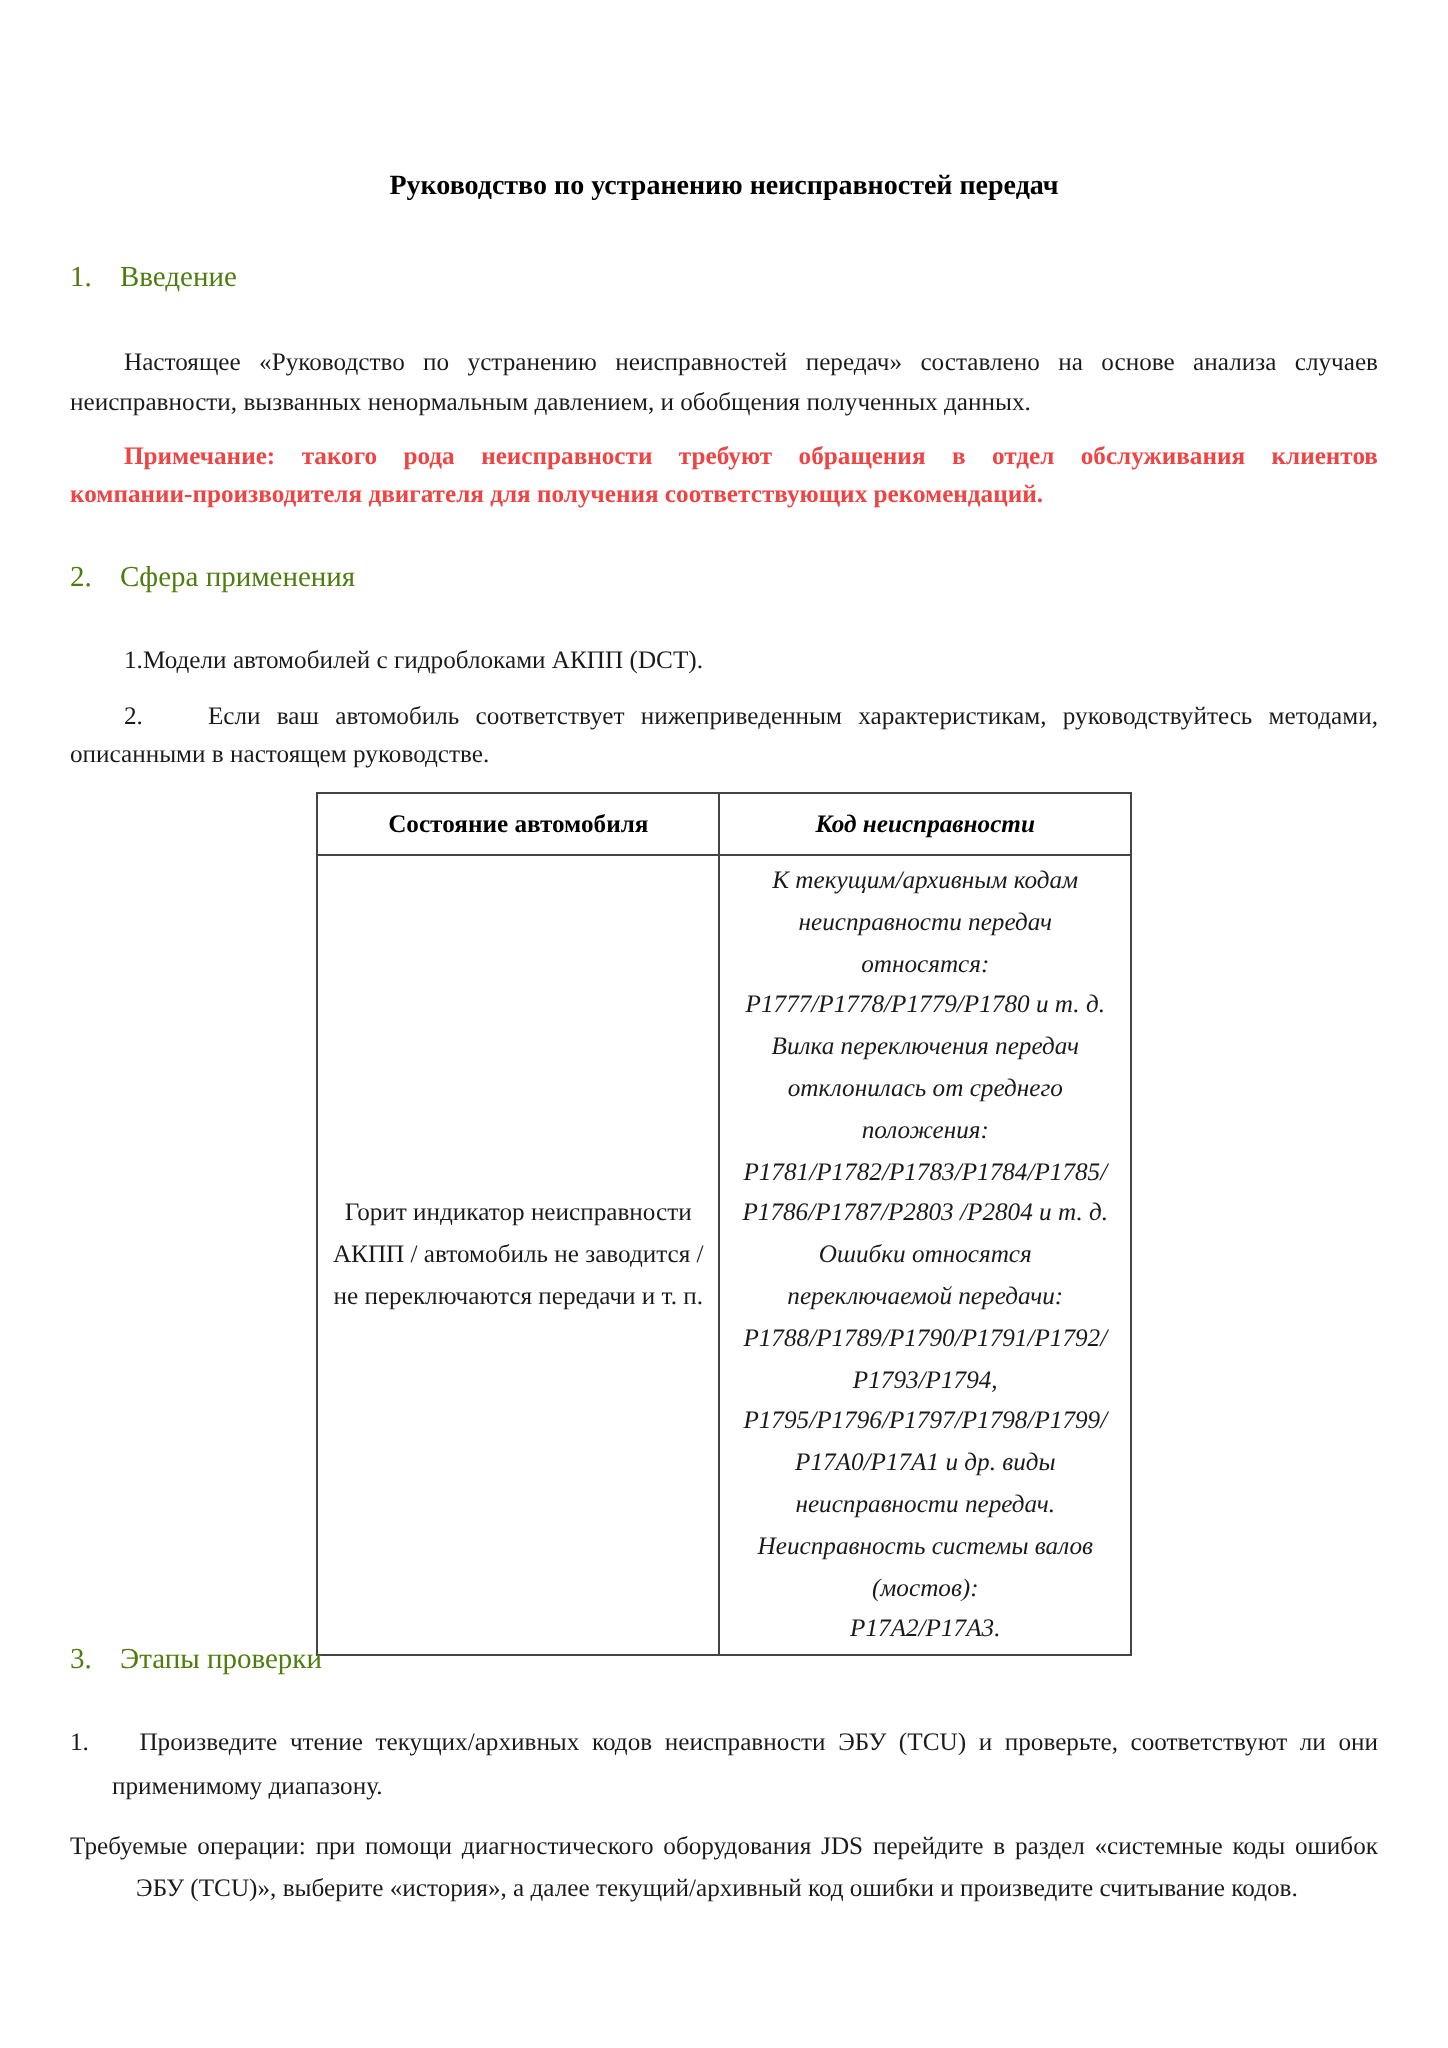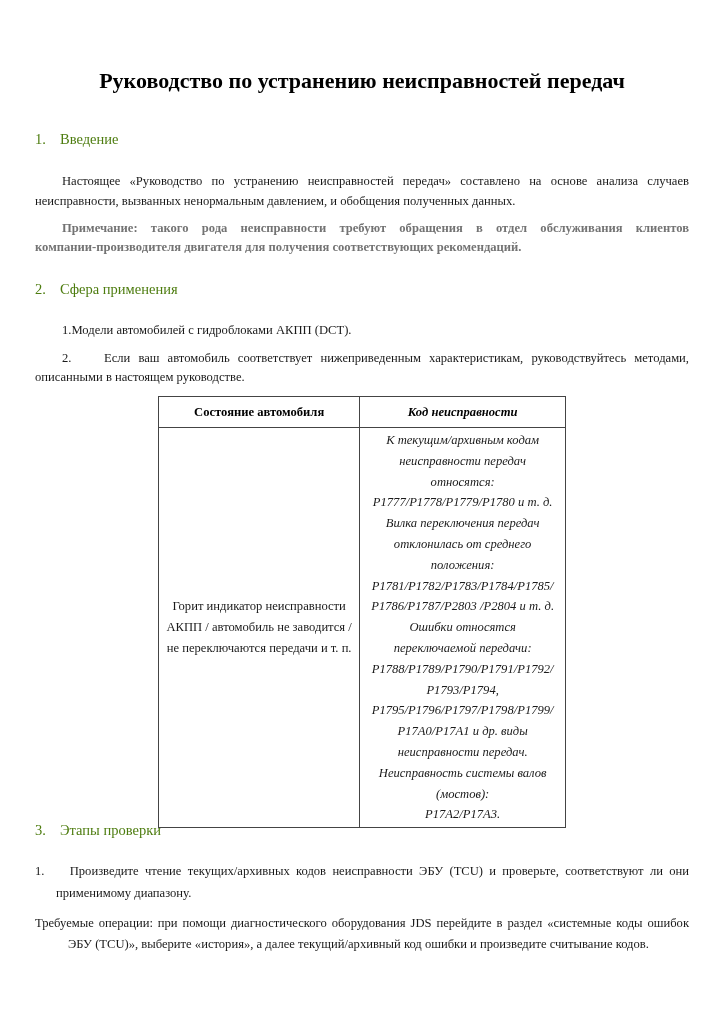--- a/index.html
+++ b/index.html
@@ -3,32 +3,32 @@
 <meta charset="utf-8">
 <style>
   html, body { margin: 0; padding: 0; background: #ffffff; }
   body {
     width: 724px; height: 1024px; position: relative; overflow: hidden;
     font-family: "Liberation Serif", "DejaVu Serif", serif;
     color: #1a1a1a;
   }
   .abs { position: absolute; }
   .title {
-    left: 0; width: 724px; top: 68px; text-align: center;
-    font-size: 22px; font-weight: bold; color: #000;
+    left: 0; width: 724px; top: 86px; text-align: center;
+    font-size: 14px; font-weight: bold; color: #000;
   }
   .h {
     font-size: 14.5px; font-weight: normal; color: #4d7c0f;
   }
   .h .num { display: inline-block; width: 22px; }
   .justify-line {
     font-size: 12.6px; text-align: justify; text-align-last: justify; white-space: nowrap;
     display: block;
   }
-  .red { color: #737373; font-weight: bold; }
+  .red { color: #ef4444; font-weight: bold; }
   .line { position: absolute; font-size: 12.6px; white-space: nowrap; }
   .jl { position: absolute; font-size: 12.6px; display: flex; justify-content: space-between; align-items: flex-end; }
 
   table.tbl {
     position: absolute; left: 158px; top: 396px; width: 408px;
     border-collapse: collapse; font-size: 12.6px;
   }
   table.tbl th, table.tbl td {
     border: 1.5px solid #444; text-align: center; vertical-align: middle;
   }

